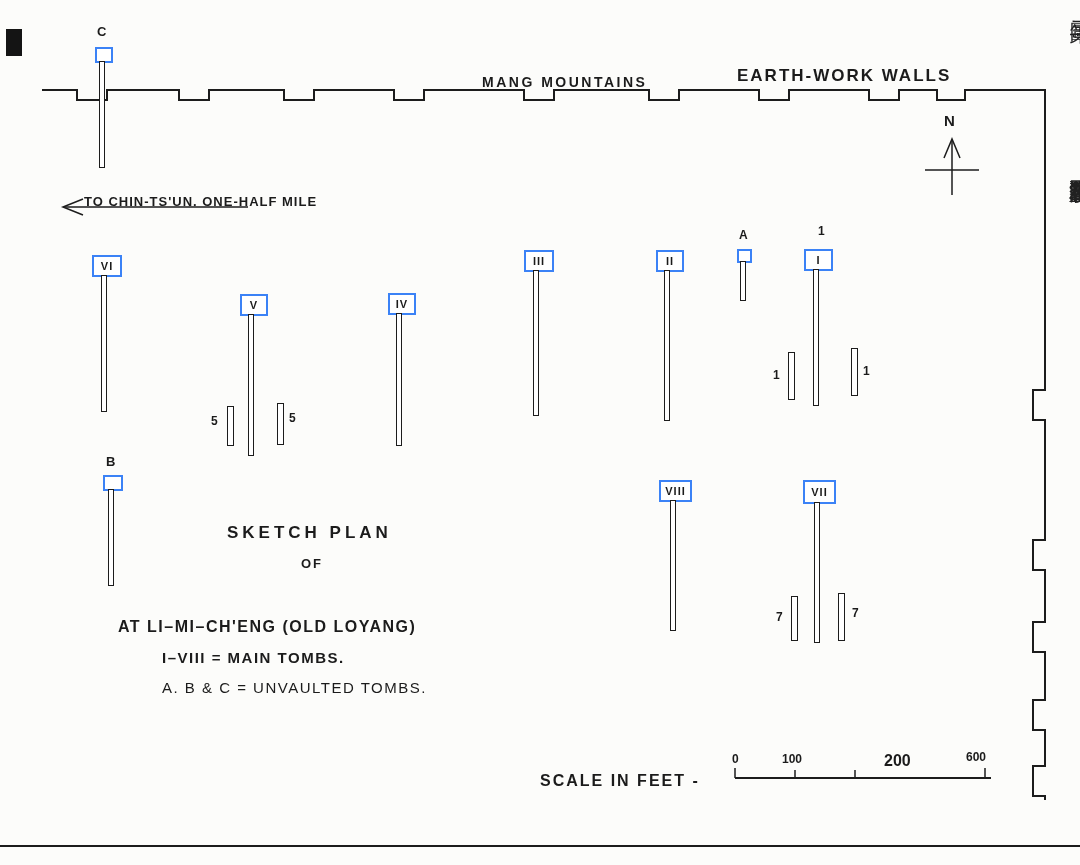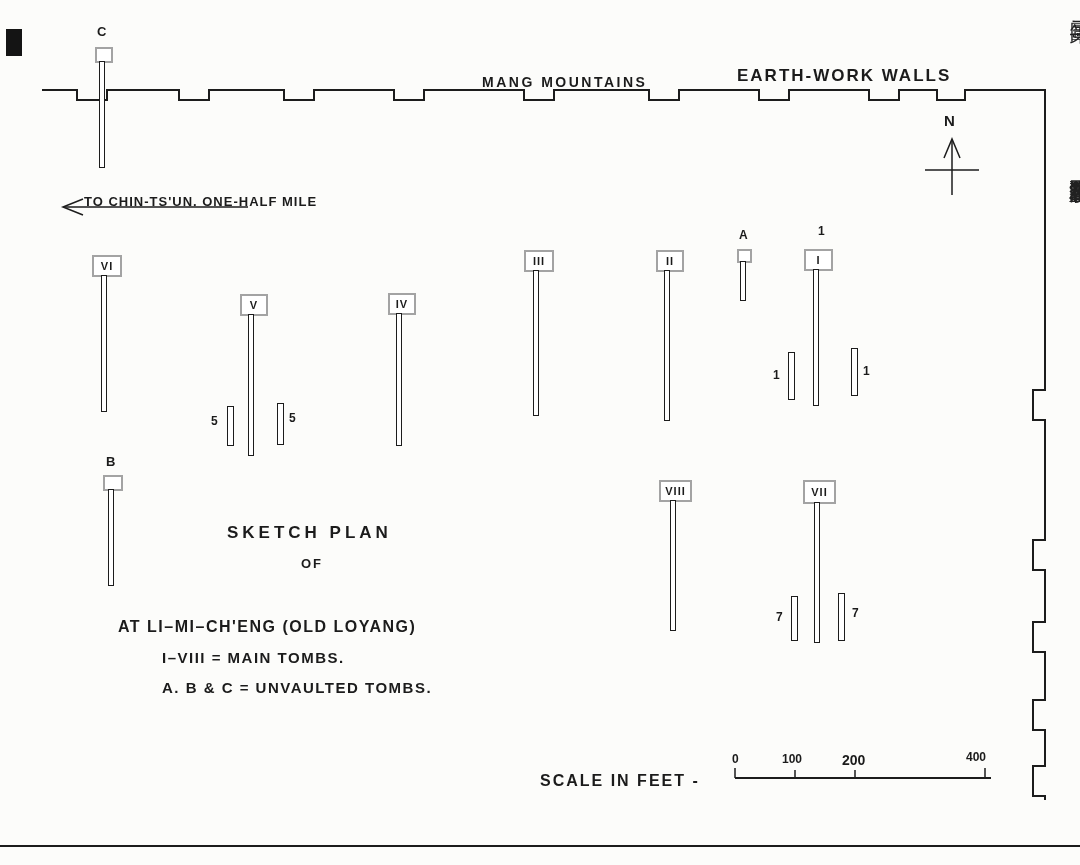--- a/index.html
+++ b/index.html
@@ -3,21 +3,21 @@
 <meta charset="utf-8">
 <style>
   html,body{margin:0;padding:0;background:#e8e8e6;}
   .page{
     position:relative;width:1080px;height:865px;background:#fcfcfa;
     font-family:"Liberation Sans", sans-serif;color:#1b1b1b;overflow:hidden;
   }
   .txt{position:absolute;white-space:nowrap;color:#1b1b1b;}
   .lines{position:absolute;left:0;top:0;width:1080px;height:865px;}
   .tbox{
-    position:absolute;background:#ffffff;border:2px solid #a3a3a3;
+    position:absolute;background:#ffffff;border:2px solid #3b82f6;
     display:flex;align-items:center;justify-content:center;
     font-size:11px;letter-spacing:1px;font-weight:bold;
   }
   .shaft{
     position:absolute;width:4px;background:#ffffff;border:1.5px solid #1c1c1c;
   }
   .pit{
     position:absolute;width:5px;background:#ffffff;border:1.5px solid #1c1c1c;
   }
   .pitlabel{font-size:12px;font-weight:bold;}
@@ -128,24 +128,24 @@
   <div class="shaft" style="left:814px;top:502px;height:139px;"></div>
   <div class="pit" style="left:791px;top:596px;height:43px;"></div>
   <span class="txt pitlabel" style="left:776px;top:610px;">7</span>
   <div class="pit" style="left:838px;top:593px;height:46px;"></div>
   <span class="txt pitlabel" style="left:852px;top:606px;">7</span>
 
   <span class="txt" style="left:227px;top:523px;font-size:17px;letter-spacing:4px;font-weight:bold;">SKETCH PLAN</span>
   <span class="txt" style="left:301px;top:556px;font-size:13px;letter-spacing:2px;font-weight:bold;">OF</span>
   <span class="txt" style="left:118px;top:618px;font-size:16px;letter-spacing:1.5px;font-weight:bold;">AT LI–MI–CH'ENG (OLD LOYANG)</span>
   <span class="txt" style="left:162px;top:649px;font-size:15px;letter-spacing:1.5px;font-weight:bold;">I–VIII = MAIN TOMBS.</span>
-  <span class="txt" style="left:162px;top:679px;font-size:15px;letter-spacing:1.5px;font-weight:bold;">A. B &amp; C = UNVAULTED TOMBS.</span>
+  <span class="txt" style="left:162px;top:679px;font-size:15px;letter-spacing:1.5px;font-weight:normal;">A. B &amp; C = UNVAULTED TOMBS.</span>
 
   <span class="txt" style="left:540px;top:772px;font-size:16px;letter-spacing:2px;font-weight:bold;">SCALE IN FEET -</span>
   <span class="txt" style="left:732px;top:752px;font-size:12px;font-weight:bold;">0</span>
   <span class="txt" style="left:782px;top:752px;font-size:12px;font-weight:bold;">100</span>
-  <span class="txt" style="left:842px;top:752px;font-size:14px;font-weight:bold;text-align:right;">200</span>
-  <span class="txt" style="left:966px;top:750px;font-size:12px;font-weight:bold;">400</span>
+  <span class="txt" style="left:884px;top:752px;font-size:16px;font-weight:bold;text-align:right;">200</span>
+  <span class="txt" style="left:966px;top:750px;font-size:12px;font-weight:bold;">600</span>
 
   <span class="margin-glyphs" style="left:1066px;top:6px;height:110px;font-size:21px;">第二圖</span>
   <span class="margin-glyphs" style="left:1066px;top:162px;height:200px;font-size:23px;">金村漢墓配置圖</span>
 
 </div>
 
 </body></html>

